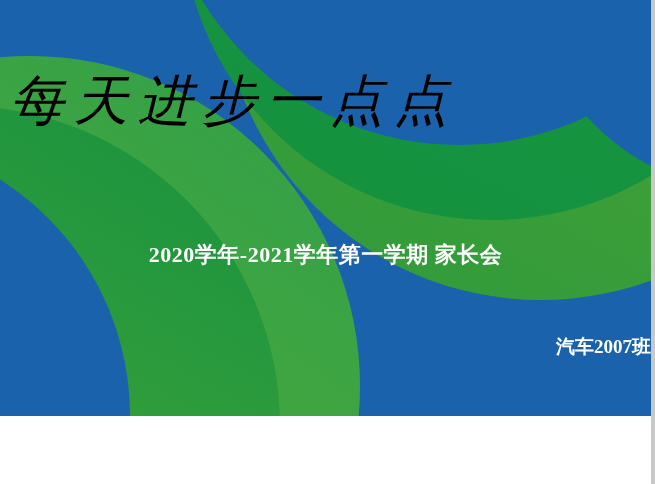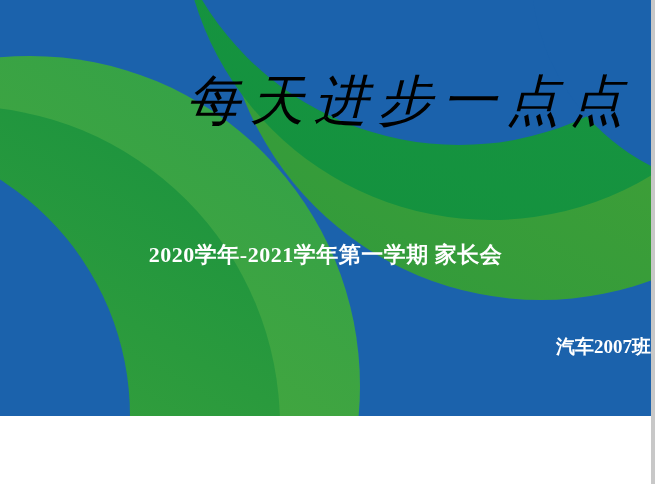--- a/index.html
+++ b/index.html
@@ -99,21 +99,21 @@
     height: 560px;
     background: #1b62ac;
   }
 
   
   #title {
     position: absolute;
     left: 0;
     top: 66px;
     width: 634px;
-    text-align: right;
+    text-align: left;
     color: #000000;
     font-family: "Liberation Serif", "DejaVu Serif", serif;
     font-size: 54px;
     line-height: 70px;
     letter-spacing: 10px;
     font-weight: 400;
     font-style: italic;
     text-indent: 10px;
     white-space: nowrap;
     z-index: 5;

